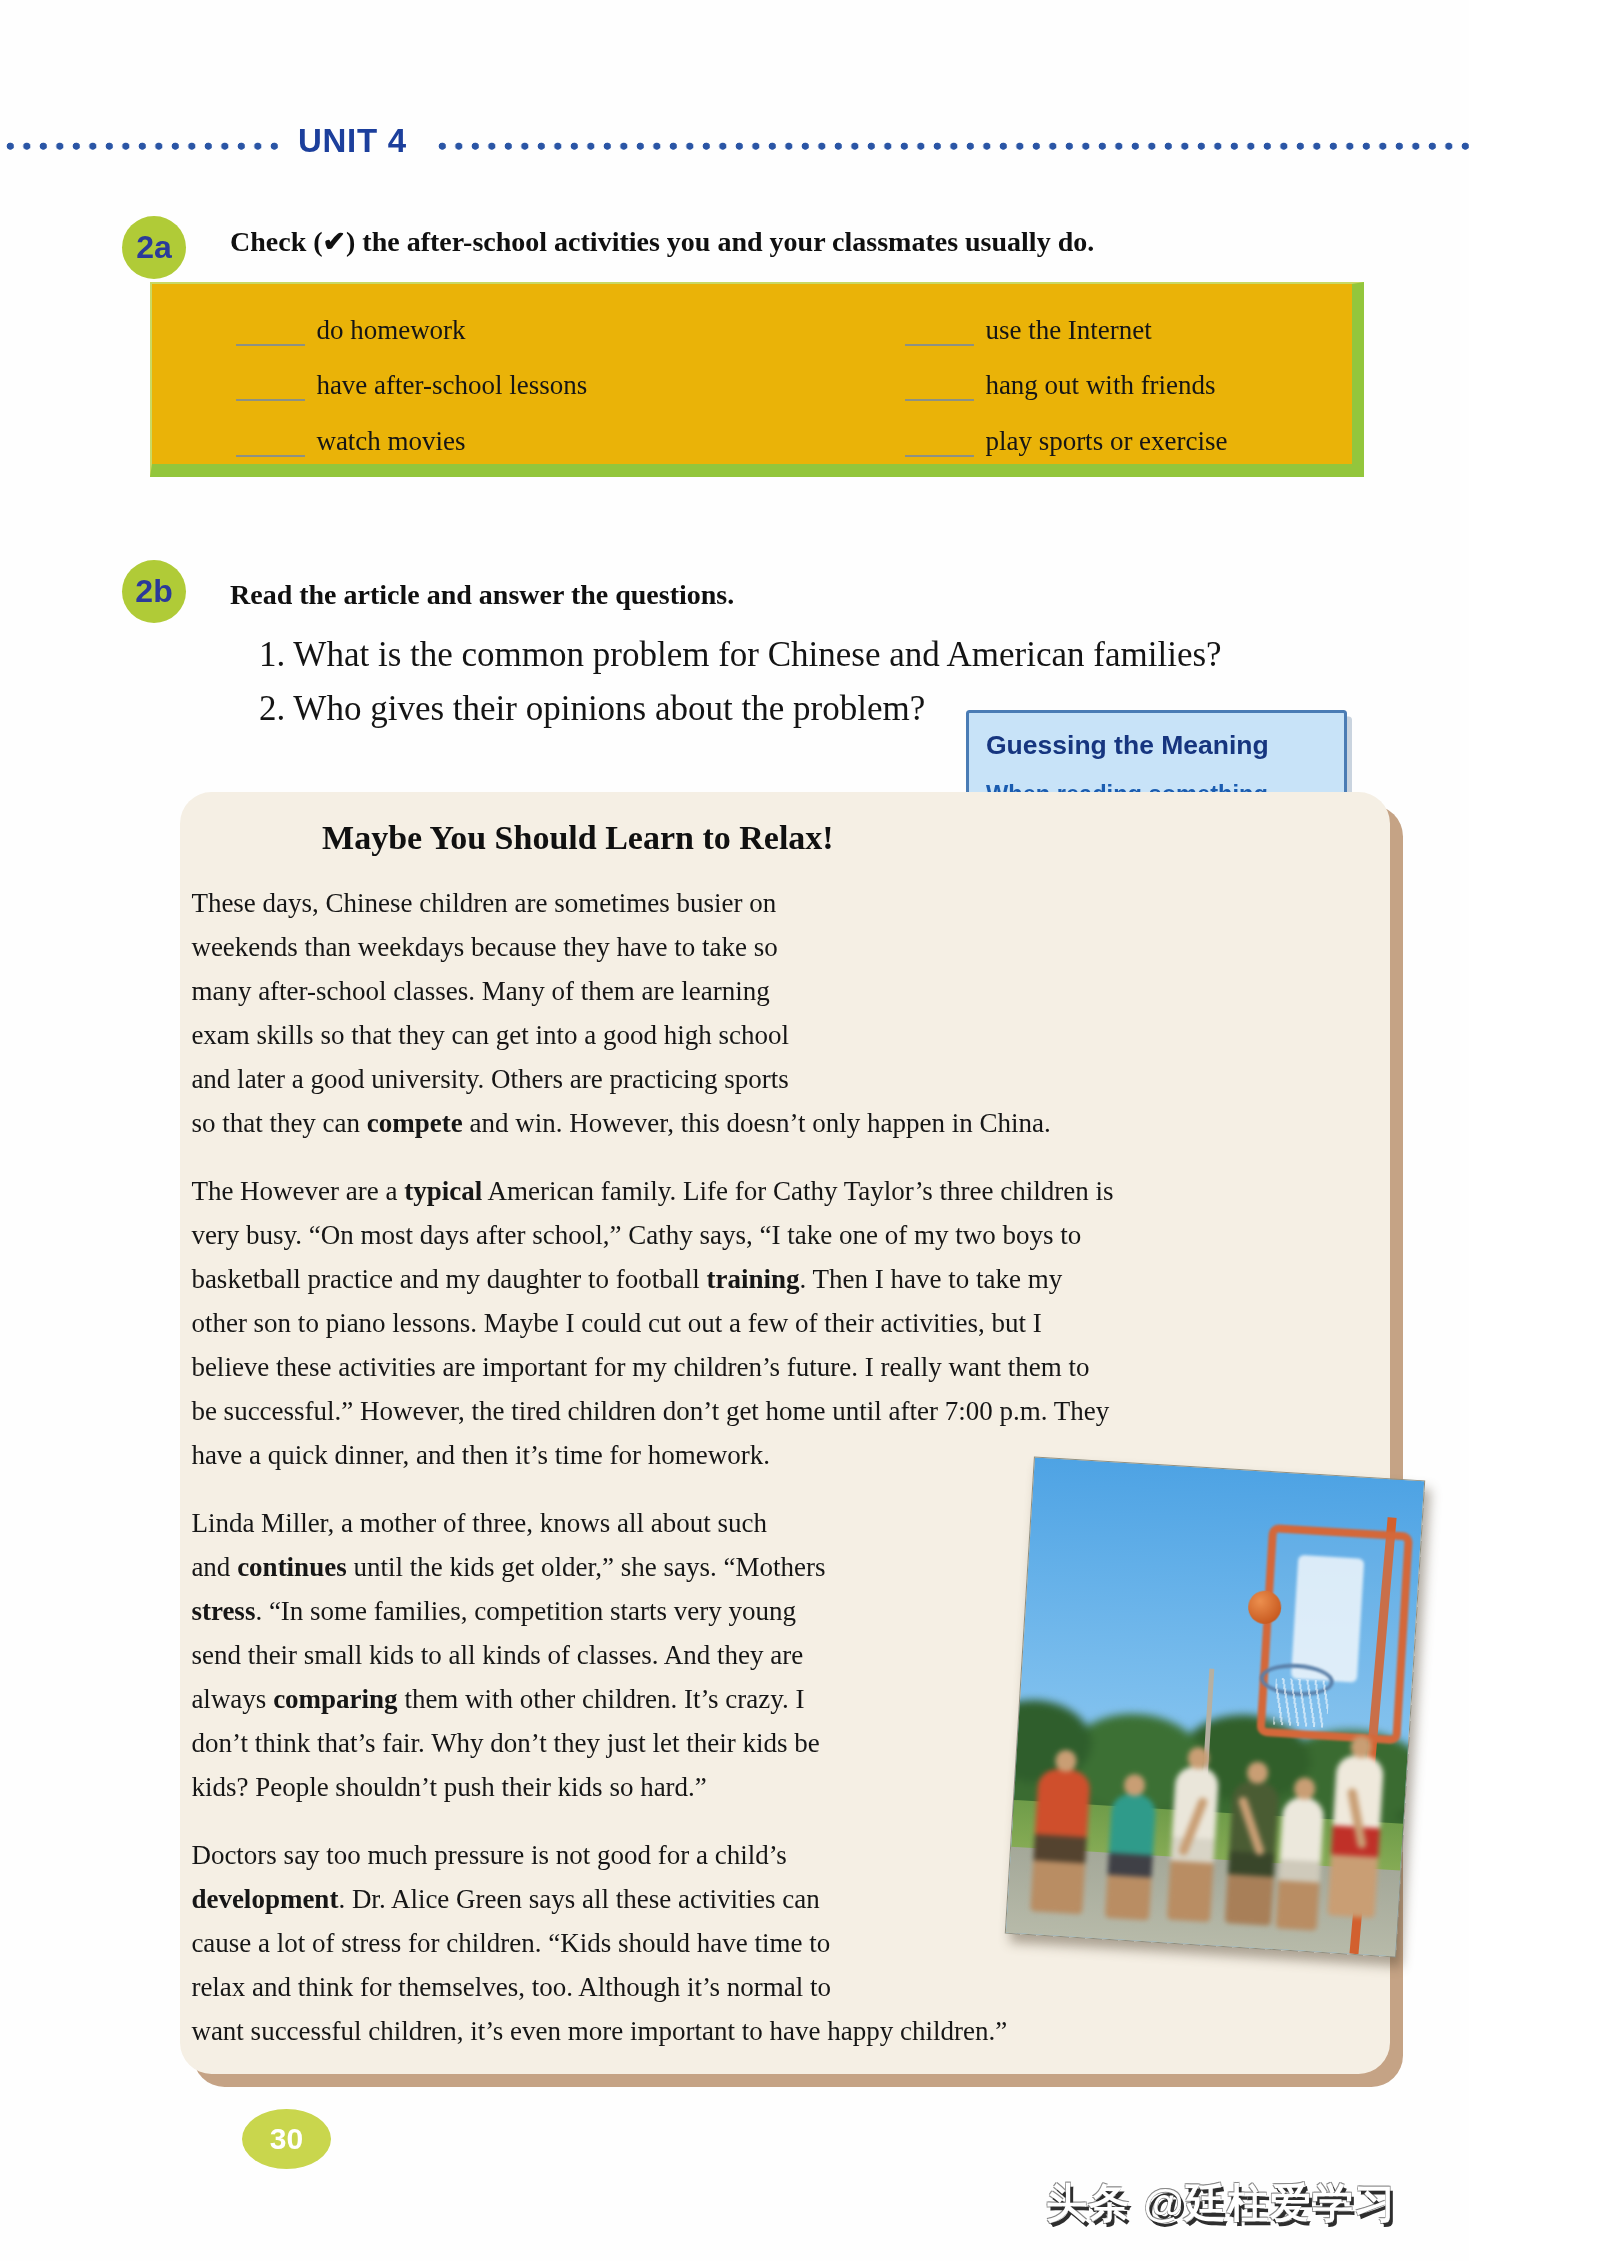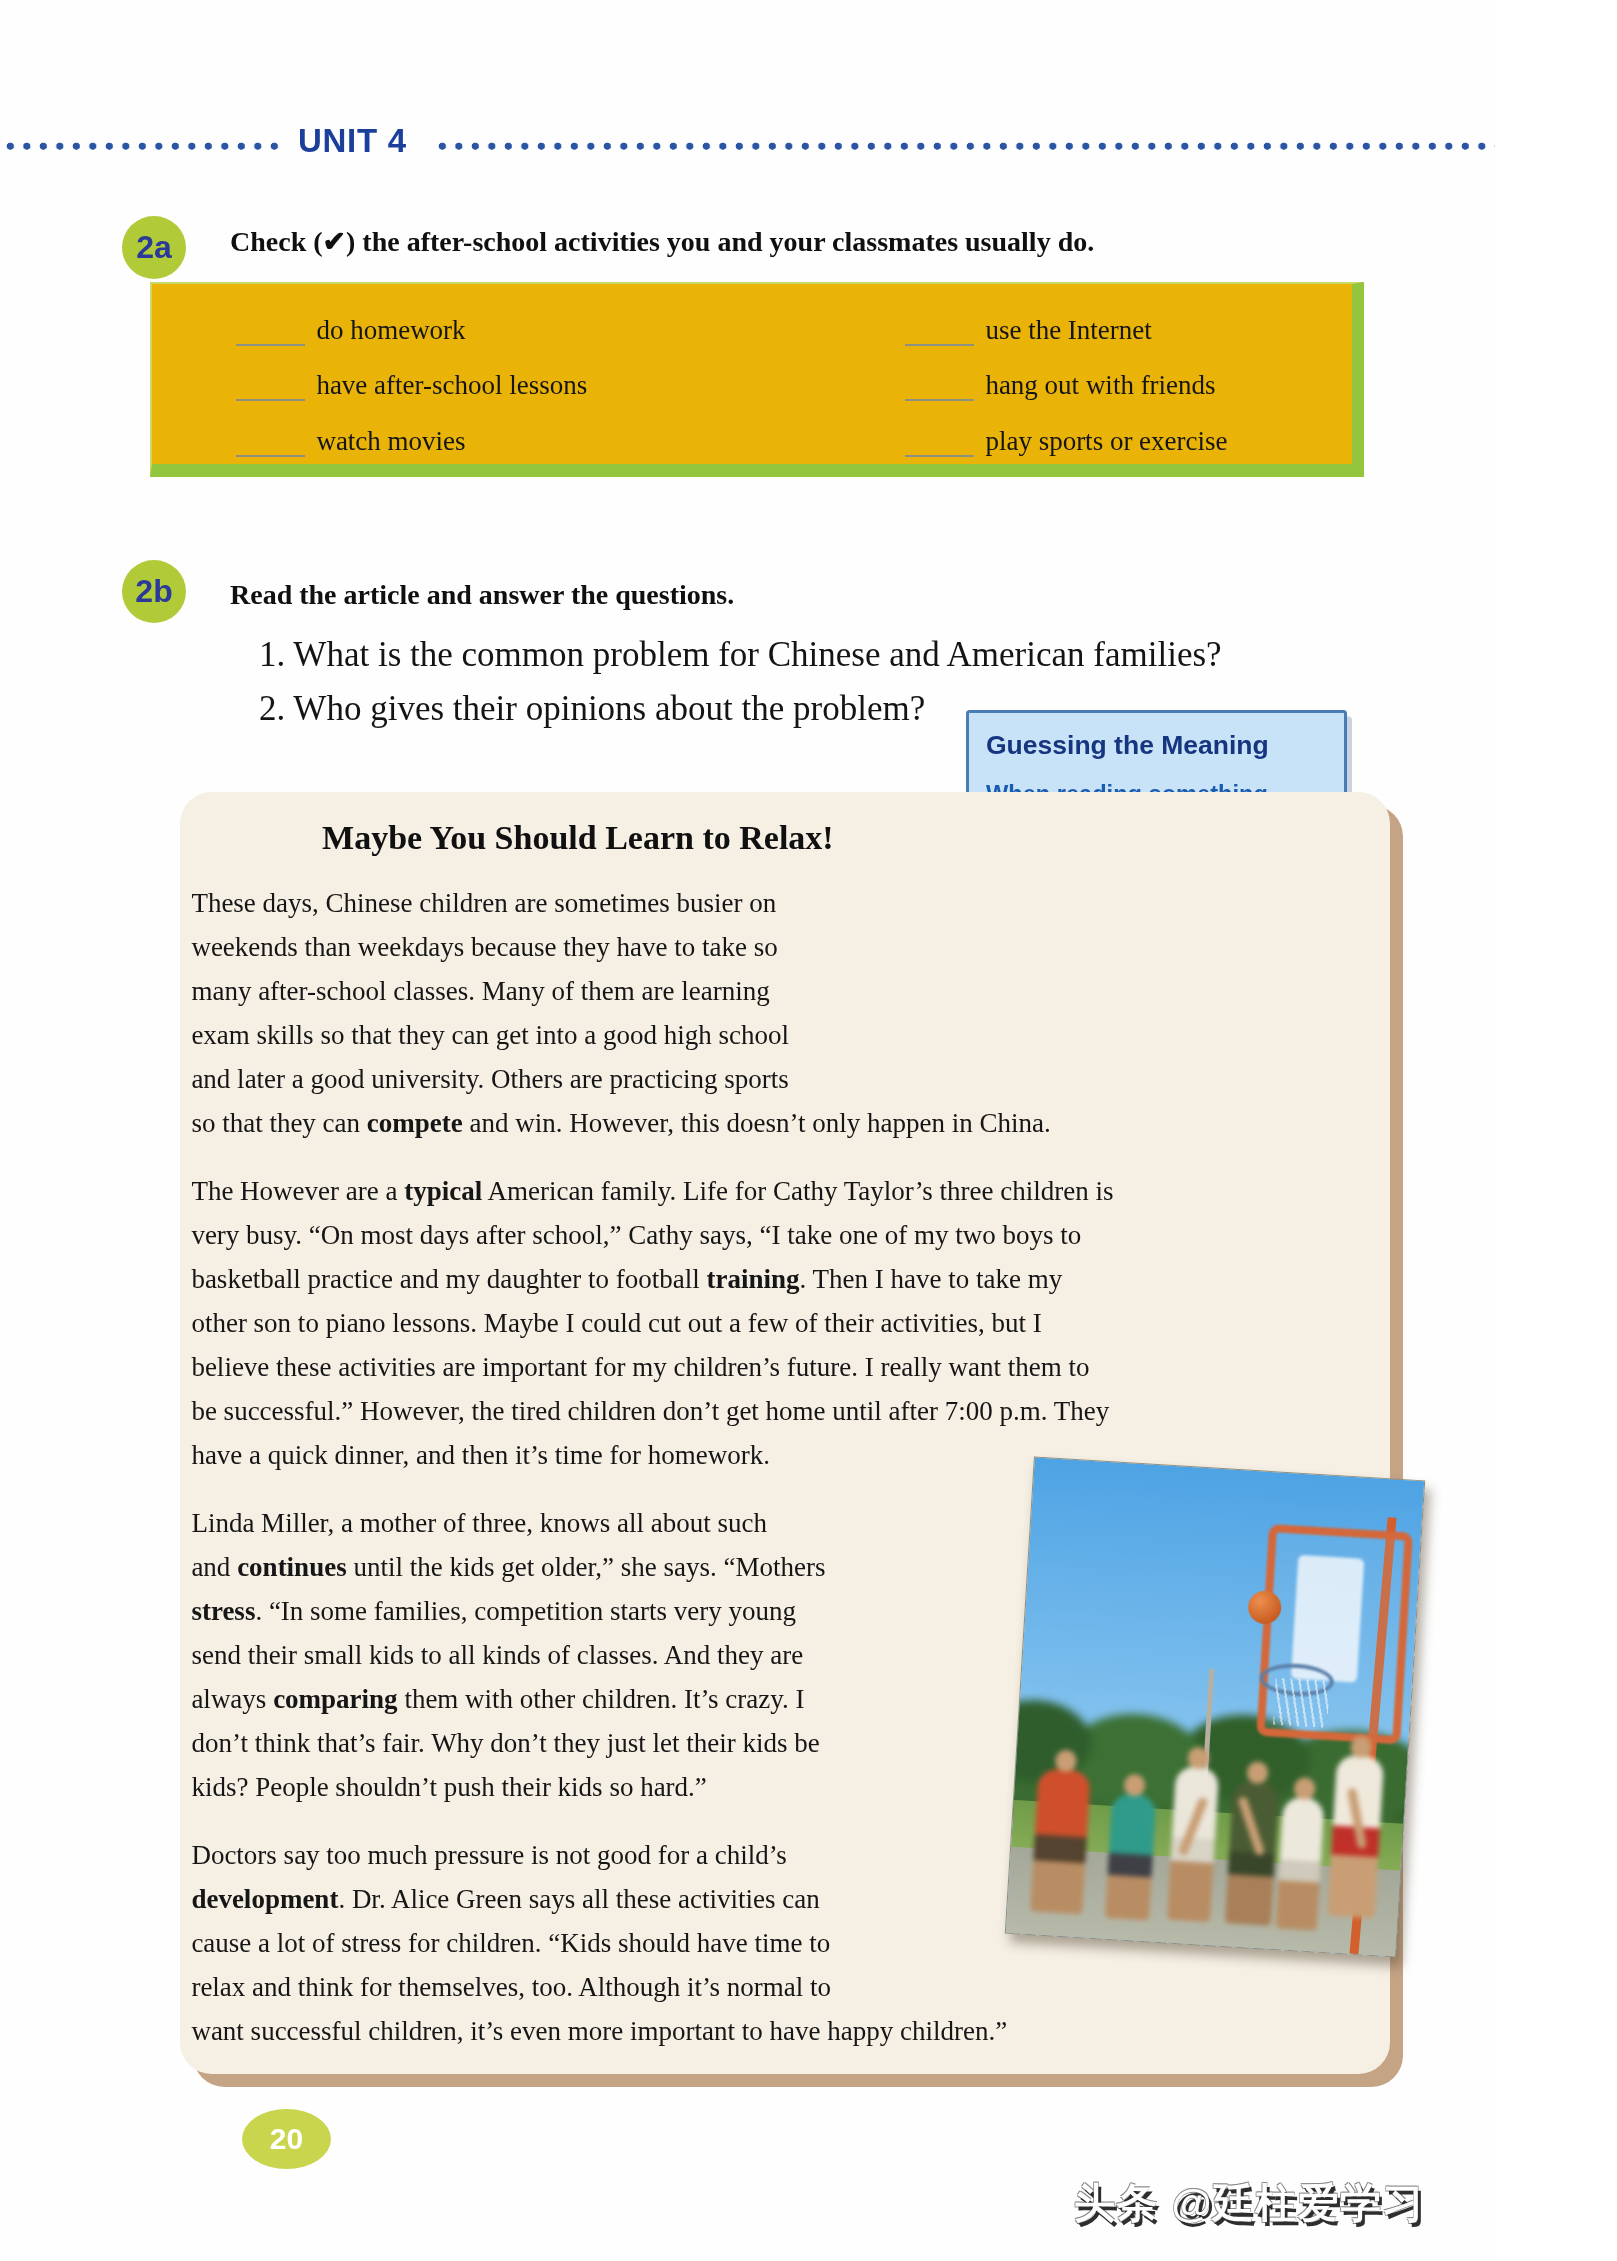--- a/index.html
+++ b/index.html
@@ -1,17 +1,17 @@
 <!DOCTYPE html>
 <html style="font-size:11.4px"><head>
 <meta charset="utf-8">
 <style>
   html,body{margin:0;padding:0;background:#ffffff;}
   .page{position:relative;width:1469px;height:2261px;background:#fefefe;overflow:hidden;
-        font-family:"Liberation Serif","DejaVu Serif",serif;padding-left:28px;}
+        font-family:"Liberation Serif","DejaVu Serif",serif;}
 
   
   .dots{position:absolute;top:142px;height:9.3px;
         background-image:radial-gradient(circle at 4.3px 4.3px,#2a55a5 3.3px,rgba(42,85,165,0) 4px);
         background-size:16.5px 9.3px;background-repeat:repeat-x;}
   .dots-left{left:5.7px;width:280px;}
   .dots-right{left:438px;width:1057px;}
   .dot-single{position:absolute;left:1588px;top:142px;width:7.9px;height:7.9px;border-radius:50%;background:#2a55a5;}
   .unit-label{position:absolute;left:298px;top:122px;
         font-family:"Liberation Sans",sans-serif;font-weight:bold;font-size:33px;color:#1c3f9c;letter-spacing:0.7px;}
@@ -222,17 +222,17 @@
       <div class="kid k3"></div>
       <div class="kid k4"></div>
       <div class="kid k5"></div>
       <div class="kid k6"></div>
       <div class="arm arm-1"></div>
       <div class="arm arm-2"></div>
       <div class="arm arm-3"></div>
     </div>
   </div>
 
-  <div class="page-badge">20</div>
+  <div class="page-badge">30</div>
   <div class="watermark">头条 @廷柱爱学习</div>
 
 </div>
 
 
 </body></html>

